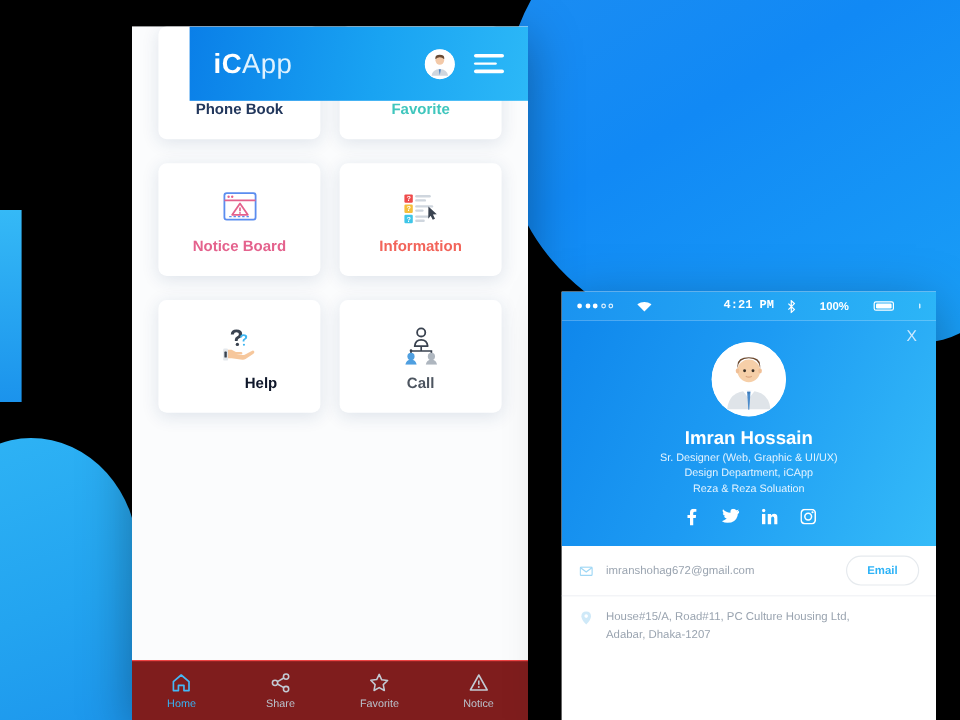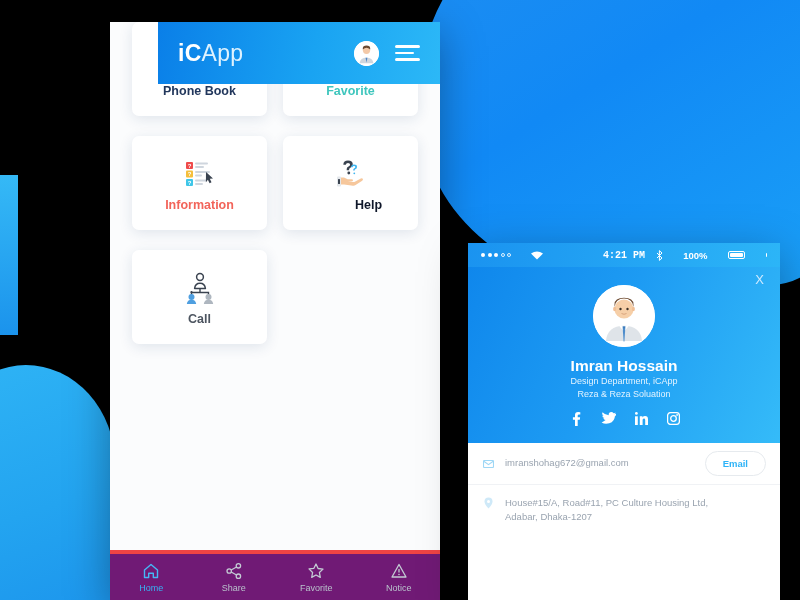--- a/index.html
+++ b/index.html
@@ -97,21 +97,21 @@
   .card-label{ font-size:12.5px; font-weight:700; }
   .c-phonebook{ color:#22375c; }
   .c-favorite{ color:#3fc6bd; }
   .c-notice{ color:#e4628d; }
   .c-information{ color:#f2645a; }
   .c-help{ color:#0f172a;padding-left:36px; }
   .c-forum{ color:#4d5560; }
 
   .tabbar{
     position:absolute; left:0; right:0; bottom:0; height:50px;
-    background:#701a75; border-top:4px solid #ef4444;
+    background:#7f1d1d; border-top:1px solid #ef4444;
     display:flex; align-items:center;
   }
   .tab{ flex:1; display:flex; flex-direction:column; align-items:center; gap:3px; cursor:pointer; }
   .tab span{ font-size:9px; color:#b9c2cc; }
   .tab.active span{ color:#36b3f5; }
   .tab svg{ display:block; }
 
   
   .phone-right{
     position:absolute; left:468px; top:243px;
@@ -221,20 +221,35 @@
           <path d="M12 17l1.7 3.6 4 .5-2.9 2.7.7 3.9-3.5-1.9-3.5 1.9.7-3.9-2.9-2.7 4-.5z" fill="#fbd445"></path>
           <circle cx="27.5" cy="7" r="1.1" fill="#f2645a"></circle>
           <circle cx="30.5" cy="21" r="1.1" fill="#3fc6bd"></circle>
           <circle cx="21" cy="25.5" r="1.1" fill="#5b8def"></circle>
           <circle cx="6" cy="13" r="1" fill="#f2645a"></circle>
         </svg>
       </div>
       <div class="card-label c-favorite">Favorite</div>
     </div>
 
+    <div class="card">
+      <div class="card-ico">
+        <svg width="36" height="34" viewBox="0 0 36 34">
+          <rect x="5" y="5" width="26" height="22" rx="2" fill="none" stroke="#5b8def" stroke-width="1.5"></rect>
+          <path d="M5 11h26" stroke="#e4628d" stroke-width="1.5"></path>
+          <circle cx="8.5" cy="8" r="1" fill="#e4628d"></circle>
+          <circle cx="11.5" cy="8" r="1" fill="#e4628d"></circle>
+          <path d="M18 13.5l6.5 9.5h-13z" fill="none" stroke="#e4628d" stroke-width="1.5" stroke-linejoin="round"></path>
+          <path d="M18 17v3" stroke="#e4628d" stroke-width="1.4"></path>
+          <circle cx="18" cy="21.4" r=".8" fill="#e4628d"></circle>
+          <path d="M9 24.5h18" stroke="#5b8def" stroke-width="1.2" stroke-dasharray="2 1.6"></path>
+        </svg>
+      </div>
+      <div class="card-label c-notice">Notice Board</div>
+    </div>
 
     <div class="card">
       <div class="card-ico">
         <svg width="38" height="34" viewBox="0 0 38 34">
           <rect x="5" y="6" width="7" height="7" rx="1" fill="#ef4b4b"></rect>
           <text x="8.5" y="11.6" font-size="6" fill="#fff" text-anchor="middle" font-family="Liberation Sans, sans-serif" font-weight="bold">?</text>
           <rect x="14" y="6.5" width="13" height="2" rx="1" fill="#cfd6de"></rect>
           <rect x="14" y="10" width="9" height="2" rx="1" fill="#cfd6de"></rect>
           <rect x="5" y="14.5" width="7" height="7" rx="1" fill="#f5bf3c"></rect>
           <text x="8.5" y="20.1" font-size="6" fill="#fff" text-anchor="middle" font-family="Liberation Sans, sans-serif" font-weight="bold">?</text>
@@ -358,20 +373,21 @@
         <circle cx="34.5" cy="24" r="1.2" fill="#3a3026"></circle>
         <path d="M28.5 28.5q2.5 1.6 5 0" fill="none" stroke="#d9a47e" stroke-width="1"></path>
         <path d="M13 56q1.2-15 18-15.6Q47.8 41 49 56z" fill="#dfe4e9"></path>
         <path d="M26 40.6h10l-5 6.5z" fill="#fff"></path>
         <path d="M29.6 41.5h2.8l-1 15h-.8z" fill="#4d8ccb"></path>
         <path d="M29.6 41.5h2.8l-1.4 2.5z" fill="#3d7ab8"></path>
       </svg>
     </div>
 
     <div class="p-name">Imran Hossain</div>
+    <div class="p-line">Sr. Designer (Web, Graphic &amp; UI/UX)</div>
     <div class="p-line">Design Department, iCApp</div>
     <div class="p-line">Reza &amp; Reza Soluation</div>
 
     <div class="socials">
       <span>
         <svg width="13" height="14" viewBox="0 0 13 14">
             <path d="M8.7 14V7.7h2.1l.3-2.5H8.7V3.6q0-1.1 1.4-1.1h1.2V.2Q10.4 0 9.1 0 6 0 6 3.1v2.1H3.9v2.5H6V14z" fill="#fff"></path>
           </svg>
       </span>
       <span>

